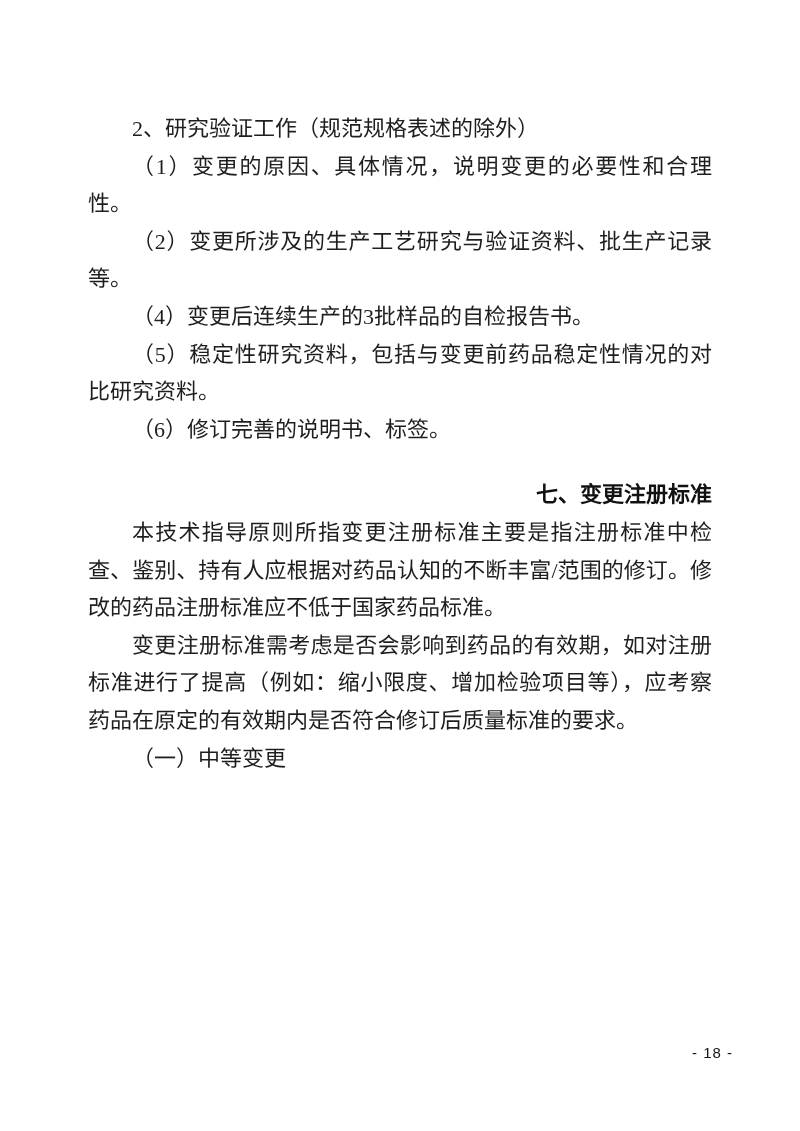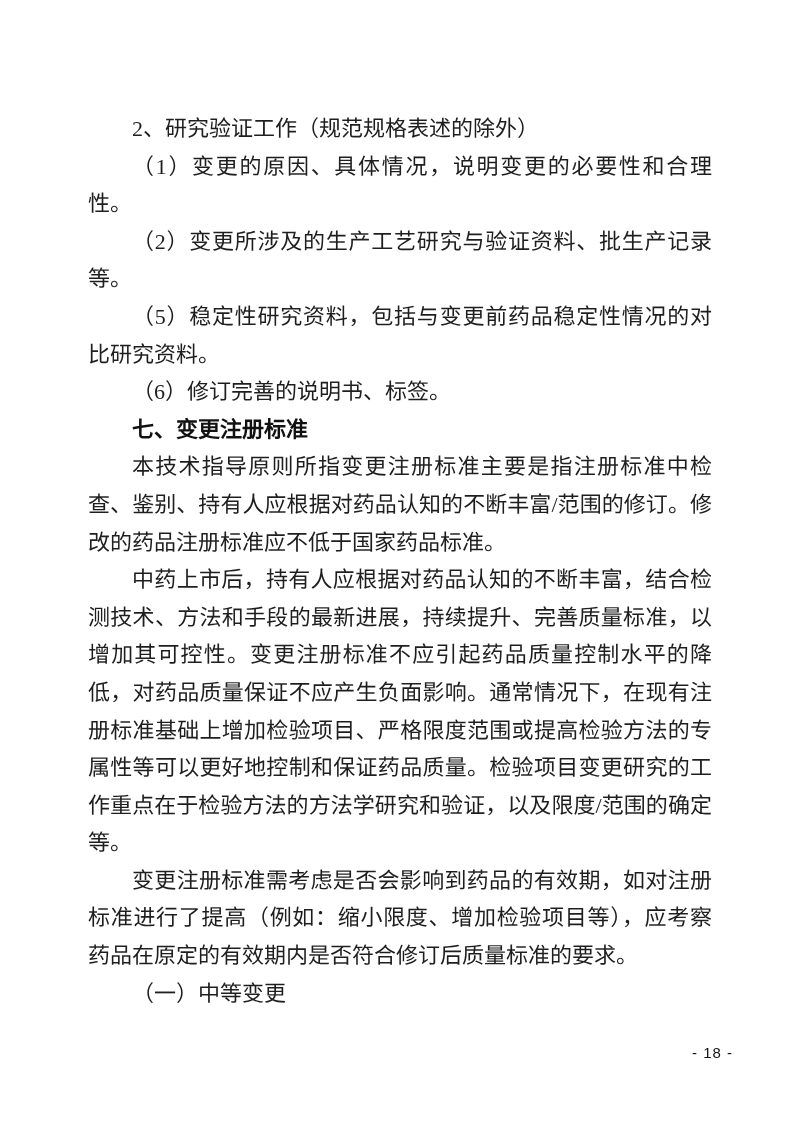--- a/index.html
+++ b/index.html
@@ -29,42 +29,43 @@
     line-height: 37.6px;
     color: #1e1e1e;
     text-align: justify;
     text-indent: 2em;
     word-break: break-all;
   }
   .heading {
     font-family: "Liberation Sans", "DejaVu Sans", sans-serif;
     font-weight: 700;
     color: #111111;
-    text-align: left;
+    text-align: right;
+    margin-top: 28px;
   }
   .footer {
     position: absolute;
     top: 1044px;
     right: 99px;
     font-family: Liberation Sans, sans-serif;
     font-size: 15px;
     color: #161616;
     letter-spacing: 1px;
   }
 </style>
 </head>
 <body>
 
 <div class="page">
   <div class="content">
     <p class="para">2、研究验证工作（规范规格表述的除外）</p>
     <p class="para">（1）变更的原因、具体情况，说明变更的必要性和合理性。</p>
     <p class="para">（2）变更所涉及的生产工艺研究与验证资料、批生产记录等。</p>
+    <p class="para">（4）变更后连续生产的3批样品的自检报告书。</p>
     <p class="para">（5）稳定性研究资料，包括与变更前药品稳定性情况的对比研究资料。</p>
     <p class="para">（6）修订完善的说明书、标签。</p>
     <p class="para heading">七、变更注册标准</p>
     <p class="para">本技术指导原则所指变更注册标准主要是指注册标准中检查、鉴别、持有人应根据对药品认知的不断丰富/范围的修订。修改的药品注册标准应不低于国家药品标准。</p>
-    <p class="para">中药上市后，持有人应根据对药品认知的不断丰富，结合检测技术、方法和手段的最新进展，持续提升、完善质量标准，以增加其可控性。变更注册标准不应引起药品质量控制水平的降低，对药品质量保证不应产生负面影响。通常情况下，在现有注册标准基础上增加检验项目、严格限度范围或提高检验方法的专属性等可以更好地控制和保证药品质量。检验项目变更研究的工作重点在于检验方法的方法学研究和验证，以及限度/范围的确定等。</p>
     <p class="para">变更注册标准需考虑是否会影响到药品的有效期，如对注册标准进行了提高（例如：缩小限度、增加检验项目等），应考察药品在原定的有效期内是否符合修订后质量标准的要求。</p>
     <p class="para">（一）中等变更</p>
   </div>
   <div class="footer">- 18 -</div>
 </div>
 
 </body></html>

